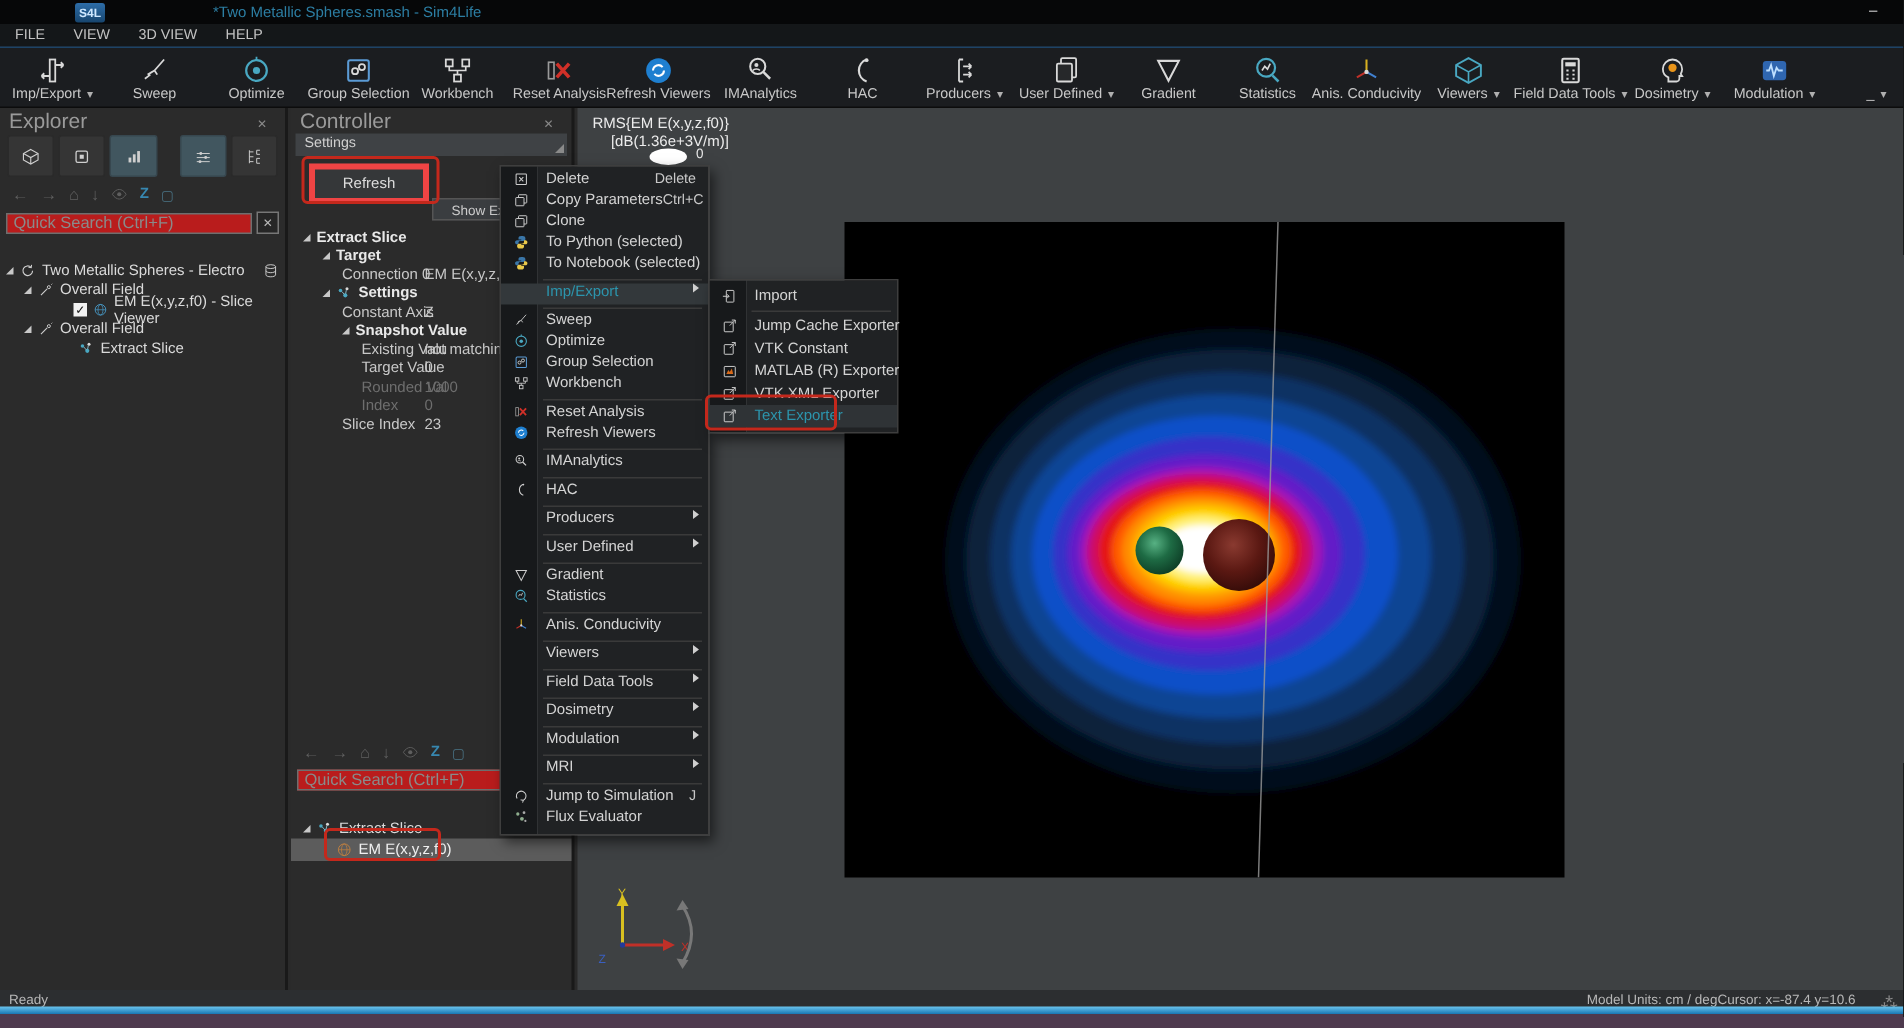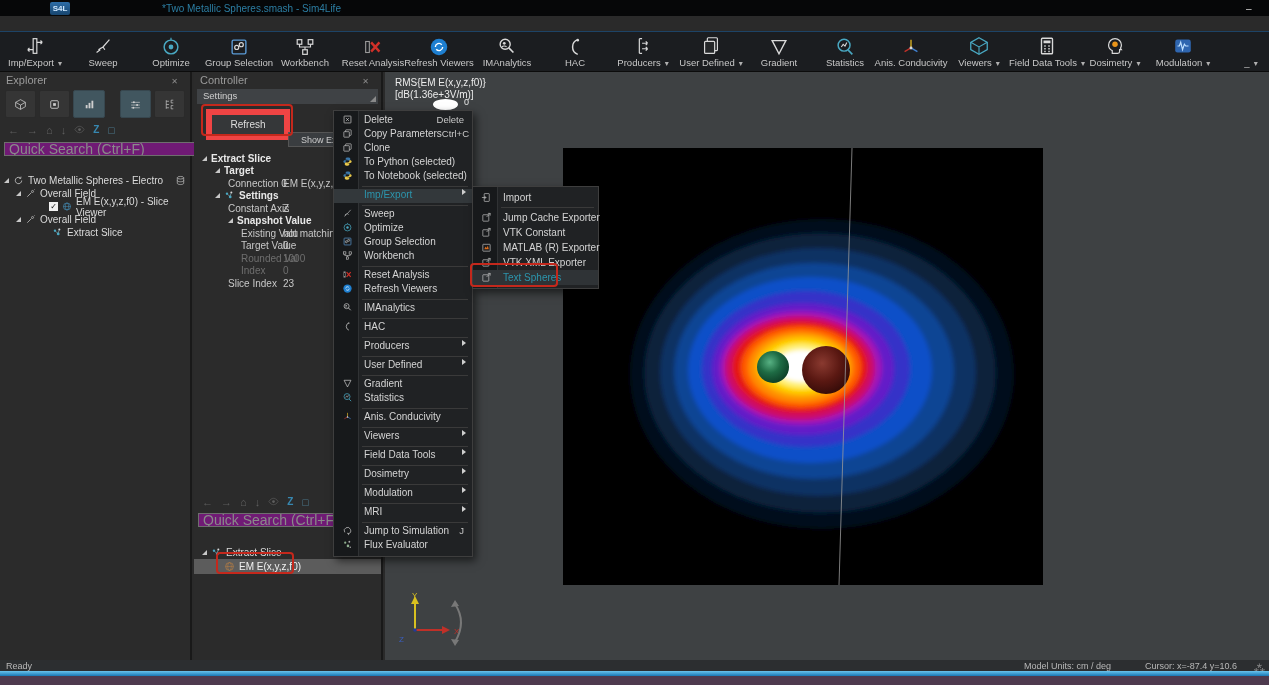--- a/index.html
+++ b/index.html
@@ -9,97 +9,97 @@
   svg.ic22{width:22px;height:22px;color:#d9d9d9;}
   svg.ic14{width:13px;height:13px;color:#cfcfcf;}
   svg.ic12{width:11px;height:11px;color:#cfcfcf;}
 
   
   .titlebar{position:absolute;left:0;top:0;width:100%;height:16px;background:#060708;
             display:flex;align-items:center;gap:8px;padding-left:48px;}
   .logo{width:20px;height:13px;margin-left:2px;background:linear-gradient(#2d6da8,#17456e);
         color:#cfe8ff;font-size:8px;font-weight:bold;display:flex;align-items:center;
         justify-content:center;border-radius:2px;}
-  .wtitle{color:#2c7ea3;font-size:10px;margin-left:84px;}
+  .wtitle{color:#2c7ea3;font-size:10px;margin-left:64px;}
   .wbtns{margin-left:auto;display:flex;gap:18px;padding-right:12px;color:#d5d5d5;font-size:10px;}
   .wbtns span{cursor:default;}
 
   
   .menubar{position:absolute;left:0;top:16px;width:100%;height:15px;background:#141719;
            display:flex;align-items:center;gap:19px;padding-left:10px;box-sizing:border-box;
            font-size:9.5px;color:#c2c2c2;}
 
   
   .toolbar{position:absolute;left:0;top:31px;width:100%;height:41px;background:#1b1d20;
            border-top:1px solid #1d4366;border-bottom:1px solid #0c0c0c;display:flex;
            align-items:stretch;box-sizing:border-box;padding-left:2px;}
   .tb-item{display:flex;flex-direction:column;align-items:center;justify-content:center;
            padding:0 8px;min-width:50px;}
   .tb-ic{height:23px;display:flex;align-items:center;}
   .tb-lab{font-size:9.5px;color:#c8c8c8;white-space:nowrap;display:flex;align-items:center;gap:4px;line-height:10px;}
   .caret::after{content:"▾";font-size:8px;color:#b0b0b0;}
   .tb-sep{width:1px;background:#3a3d41;margin:3px 1px;}
 
   
-  .panel-h{height:14px;font-size:11px;color:#9a9a9a;display:flex;align-items:center;
+  .panel-h{height:14px;font-size:14px;color:#9a9a9a;display:flex;align-items:center;
            justify-content:space-between;padding:1px 12px 0 6px;}
   .panel-close::after{content:"✕";font-size:8px;color:#8a8a8a;}
 
   .explorer{position:absolute;left:0;top:72px;width:192px;height:588px;background:#2b2b2b;
             border-right:2px solid #191919;box-sizing:border-box;}
   .xbtnrow{display:flex;gap:3px;padding:3px 5px 2px 5px;}
   .xbtn{width:30px;height:26px;background:#353535;border:1px solid #2a2a2a;border-radius:2px;
         display:flex;align-items:center;justify-content:center;}
   .xbtn.active{background:#41565f;border-color:#37474f;}
   .xbtn.gap{margin-left:12px;}
   .navrow{display:flex;gap:8px;padding:3px 8px;font-size:11px;color:#5f5f5f;align-items:center;height:13px;}
   .navrow .zlab{color:#3787b0;font-weight:bold;font-size:10px;}
   .navrow .boxg{font-size:9px;color:#4a7487;}
   .searchrow{display:flex;gap:3px;padding:2px 4px;align-items:center;}
-  .qsearch{flex:1;background:#701a75;border:1px solid #6e6e6e;color:#bbb;font-size:14px;
+  .qsearch{flex:1;background:#b91c1c;border:1px solid #6e6e6e;color:#bbb;font-size:11px;
            height:12px;padding:0 4px;font-family:"Liberation Sans",sans-serif;}
   .qsearch::placeholder{color:#8a8a8a;}
   .clearbtn{width:13px;height:13px;border:1px solid #777;display:flex;align-items:center;
             justify-content:center;font-size:8px;color:#bbb;background:#262626;}
   .clearbtn::after{content:"✕";}
 
   .trow{display:flex;align-items:center;height:13px;font-size:10px;color:#dadada;gap:4px;}
   .expander{width:0;height:0;border-bottom:5px solid #c8c8c8;border-left:5px solid transparent;flex:0 0 auto;}
   .checkbox{width:9px;height:9px;background:#f2f2f2;color:#111;font-size:8px;line-height:9px;
             text-align:center;flex:0 0 auto;}
   .checkbox::after{content:"✓";}
 
   
   .controller{position:absolute;left:194px;top:72px;width:189px;height:588px;background:#2b2b2b;
               border-right:2px solid #191919;box-sizing:border-box;}
   .settingsbar{position:relative;margin:2px 3px;height:13px;background:#3f4245;font-size:9.5px;
                color:#cfcfcf;padding:1px 6px;line-height:12px;}
   .settingsbar .cnr{position:absolute;right:2px;bottom:2px;width:0;height:0;
                     border-bottom:6px solid #8a8a8a;border-left:6px solid transparent;}
   .refreshbtn{position:absolute;left:12px;top:37px;width:72px;height:19px;background:#353739;
-              border:6px solid #ef4444;color:#ddd;font-size:10px;display:flex;
+              border:4px solid #ef4444;color:#ddd;font-size:10px;display:flex;
               align-items:center;justify-content:center;}
   .showexp{position:absolute;left:94px;top:60px;width:100px;height:15px;background:#3a3d40;
            border:1px solid #555;color:#ccc;font-size:9px;display:flex;align-items:center;
            padding-left:12px;box-sizing:border-box;}
   .props{position:absolute;left:0;top:80px;width:100%;}
   .prow{display:flex;height:12.5px;align-items:center;font-size:10px;color:#c8c8c8;gap:4px;}
   .grp{font-weight:bold;color:#e8e8e8;}
   .pl0{padding-left:8px;} .pl1{padding-left:21px;} .pl2{padding-left:34px;} .pl3{padding-left:47px;}
   .plabel{display:inline-block;}
   .pvalue{position:absolute;left:89px;}
   .prow{position:relative;}
   .dis{color:#6e6e6e;}
 
   .ctl-bottom{position:absolute;left:0;top:420px;width:100%;}
   .selrow{position:relative;display:flex;align-items:center;height:15px;background:#5c5c5c;
           font-size:10px;color:#f0f0f0;gap:4px;padding-left:30px;}
 
   
-  .viewport{position:absolute;left:385px;top:72px;width:884px;height:588px;background:#3e4143;overflow:hidden;}
+  .viewport{position:absolute;left:385px;top:72px;width:884px;height:588px;background:#3e4143;overflow:hidden;text-align:right;}
   .vp-label{position:absolute;left:10px;top:5px;font-size:10px;color:#ececec;line-height:11.5px;}
   .cb-ellipse{position:absolute;left:48px;top:27px;width:25px;height:11px;background:#fff;border-radius:50%;}
   .cb-zero{position:absolute;left:79px;top:25px;font-size:9px;color:#e8e8e8;}
   .slice{position:absolute;left:178px;top:76px;width:480px;height:437px;background:#000;}
   .triad{position:absolute;left:8px;top:518px;}
 
   
   .cmenu{position:absolute;left:333px;top:110px;width:138px;z-index:50;
          background:linear-gradient(to right,#17191b 0,#17191b 24px,#303234 24px,#303234 25px,#202224 25px);
          border:1px solid #3e3e3e;padding:3px 0;box-shadow:3px 4px 8px rgba(0,0,0,.55);}
@@ -123,21 +123,21 @@
   
   .redbox{position:absolute;border:2px solid #c4281c;border-radius:4px;z-index:80;pointer-events:none;}
   .ra-refresh{left:201px;top:104px;width:88px;height:28px;}
   .ra-text{left:470px;top:263px;width:84px;height:20px;}
   .ra-em{left:216px;top:552px;width:74px;height:18px;}
 
   
   .statusbar{position:absolute;left:0;top:660px;width:100%;height:11px;background:#2c2e30;
              display:flex;align-items:center;font-size:9px;color:#b8b8b8;box-sizing:border-box;
              padding:0 6px;}
-  .sb-right{margin-left:auto;display:flex;gap:34px;padding-right:26px;}
+  .sb-right{margin-left:auto;display:flex;padding-right:26px;}
   .grip{position:absolute;right:4px;top:0px;color:#8a8a8a;font-size:10px;}
   .bluebar{position:absolute;left:0;top:671px;width:100%;height:5px;
            background:linear-gradient(#6ac4ee,#1877b4);}
   .purplebar{position:absolute;left:0;top:676px;width:100%;height:9px;background:#4e3a4e;}
 </style>
 </head>
 <body>
 
 <svg width="0" height="0" style="position:absolute">
 <defs>
@@ -313,20 +313,26 @@
   <div class="titlebar">
     <div class="logo">S4L</div>
     <div class="wtitle">*Two Metallic Spheres.smash - Sim4Life</div>
     <div class="wbtns">
       <span>–</span>
       <span>❐</span>
       <span>✕</span>
     </div>
   </div>
 
+  <div class="menubar">
+    <span>FILE</span>
+    <span>VIEW</span>
+    <span>3D VIEW</span>
+    <span>HELP</span>
+  </div>
 
   <div class="toolbar">
     <div class="tb-item">
         <span class="tb-ic">
           <svg class="ic22">
             <use href="#s-impexport"></use>
           </svg>
         </span>
         <span class="tb-lab">
           <span>Imp/Export</span>
@@ -1024,21 +1030,21 @@
           </svg>
         </span>
         <span class="cm-lb">VTK XML Exporter</span>
       </div>
     <div class="sm-row sel">
         <span class="cm-ic">
           <svg class="ic12">
             <use href="#s-export"></use>
           </svg>
         </span>
-        <span class="cm-lb">Text Spheres</span>
+        <span class="cm-lb">Text Exporter</span>
       </div>
   </div>
 
   <div class="redbox ra-refresh"></div>
   <div class="redbox ra-text"></div>
   <div class="redbox ra-em"></div>
 
   <div class="statusbar">
     <span>Ready</span>
     <span class="sb-right">

